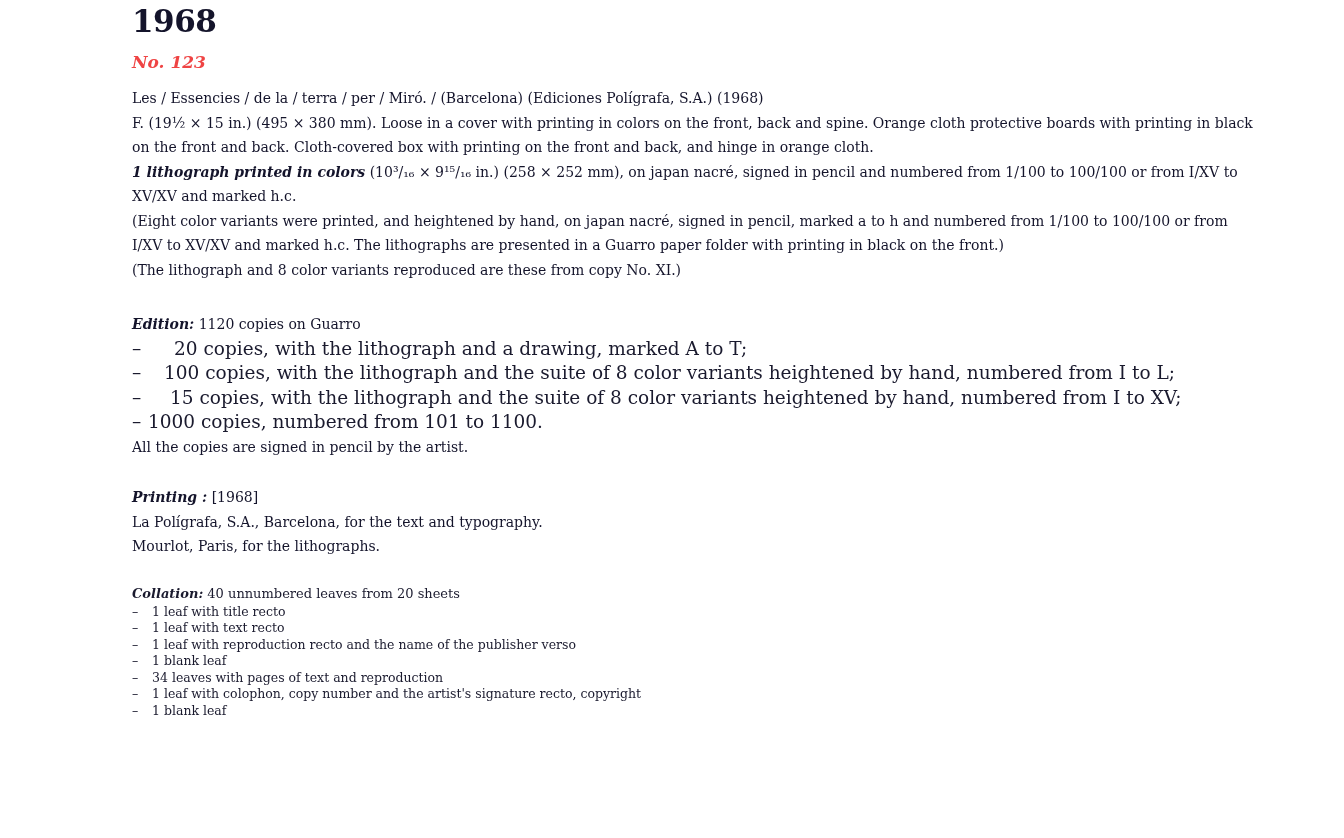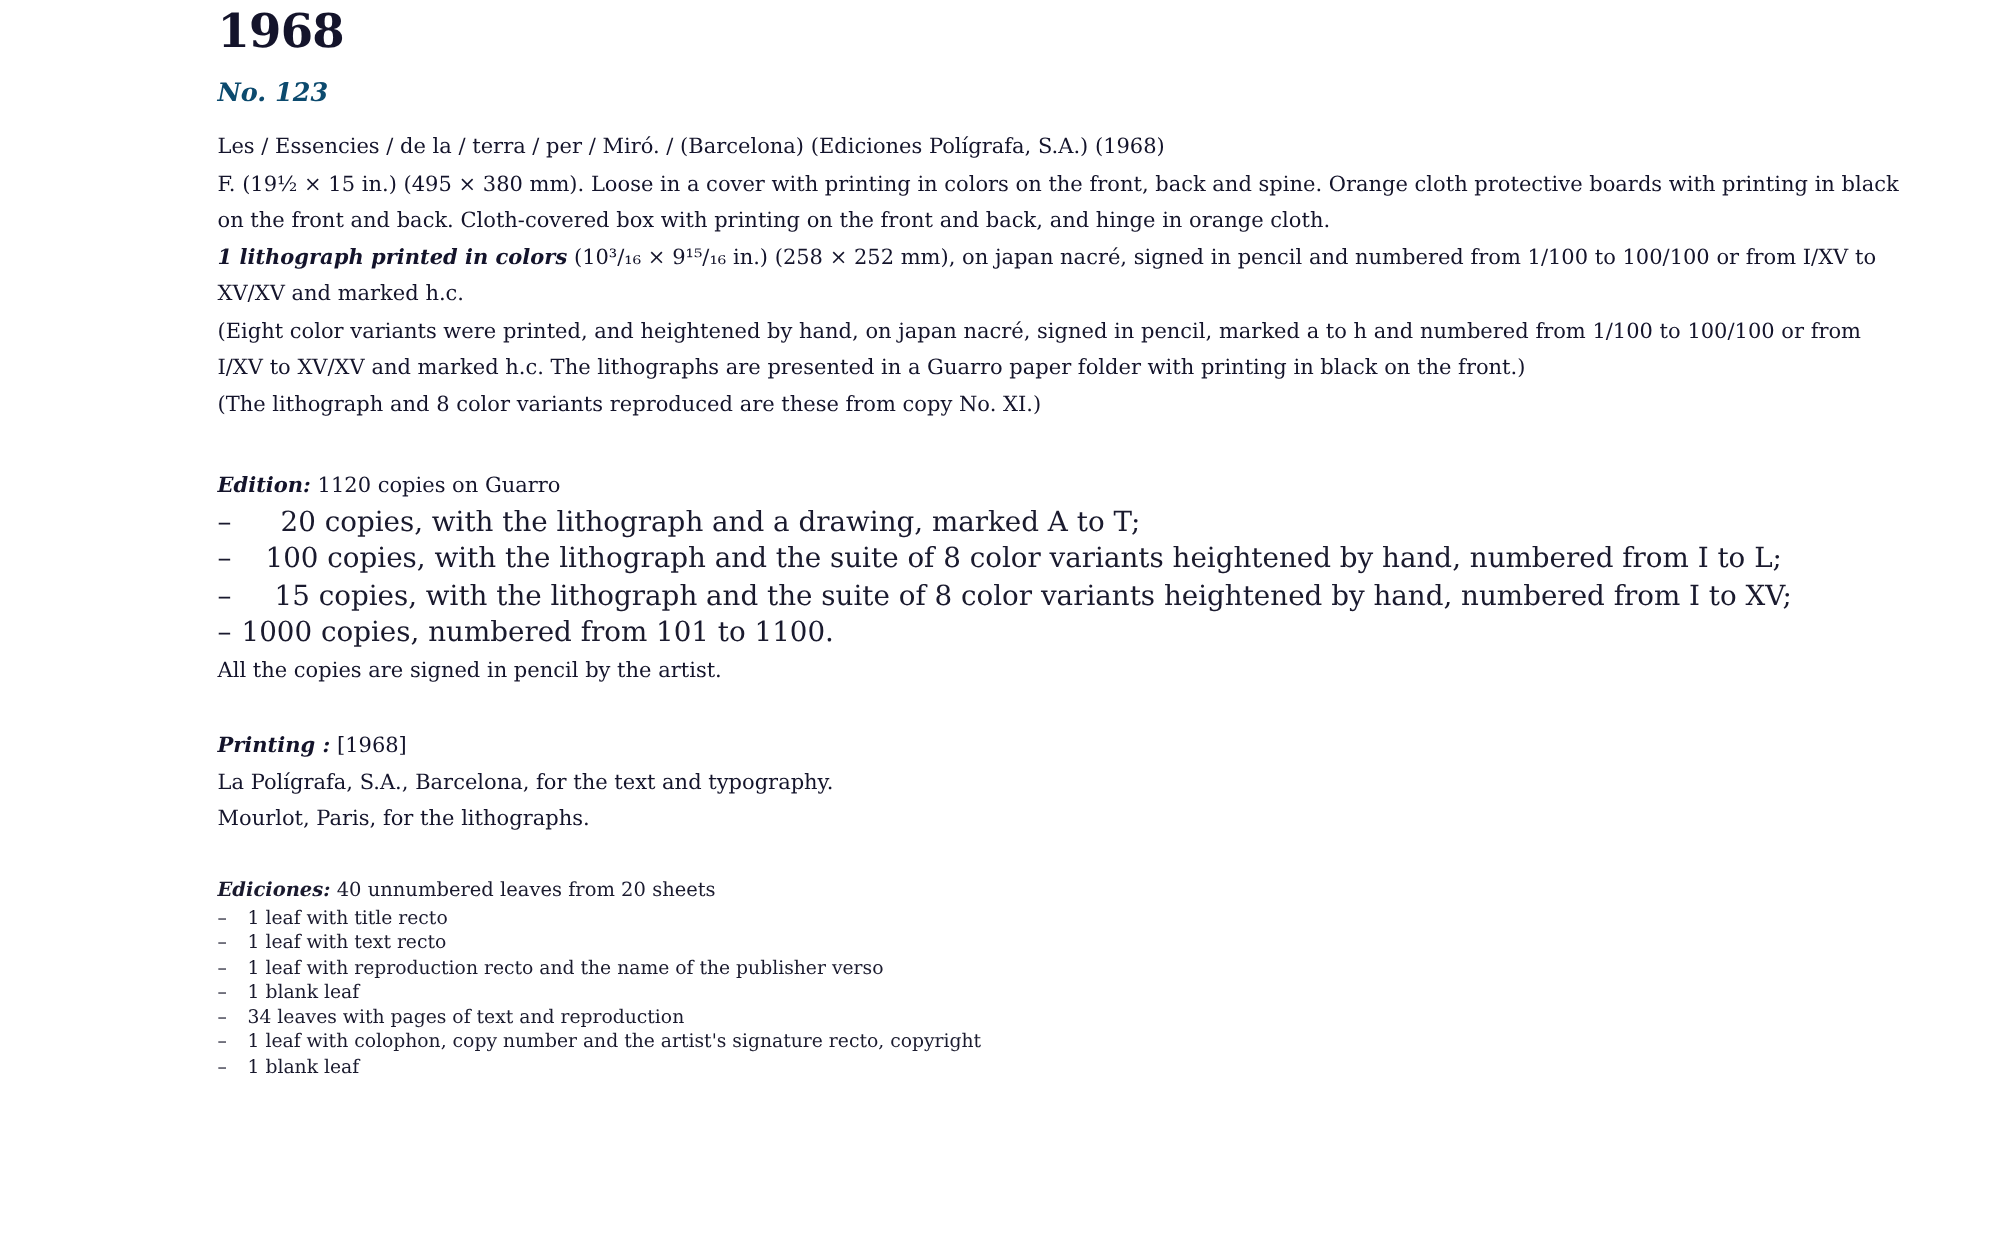--- a/index.html
+++ b/index.html
@@ -16,21 +16,21 @@
   }
   .page {
     position: relative;
     width: 1344px;
     height: 838px;
     box-sizing: border-box;
     padding: 0;
   }
   .content {
     position: absolute;
-    left: 145px;
+    left: 132px;
     top: 0;
     width: 1130px;
   }
 
   .year {
     font-family: "DejaVu Serif", serif;
     font-weight: bold;
     font-size: 31px;
     letter-spacing: -0.5px;
     margin: 4px 0 0 0;
@@ -38,21 +38,21 @@
     color: #14142b;
   }
 
   .catnum {
     font-family: "DejaVu Serif", serif;
     font-weight: bold;
     font-style: italic;
     font-size: 17px;
     margin: 14px 0 0 0;
     line-height: 20px;
-    color: #0c4a6e;
+    color: #ef4444;
   }
 
   .block {
     margin-top: 14px;
   }
 
   p {
     margin: 0;
     font-size: 14px;
     line-height: 24.5px;
@@ -170,21 +170,21 @@
       <p>All the copies are signed in pencil by the artist.</p>
     </div>
 
     <div class="block tight" style="margin-top:26px;">
       <p><span class="bolditalic">Printing :</span> <span>[1968]</span></p>
       <p>La Polígrafa, S.A., Barcelona, for the text and typography.</p>
       <p>Mourlot, Paris, for the lithographs.</p>
     </div>
 
     <div class="collation">
-      <div class="collation-head"><span class="lbl">Ediciones:</span> <span>40 unnumbered leaves from 20 sheets</span></div>
+      <div class="collation-head"><span class="lbl">Collation:</span> <span>40 unnumbered leaves from 20 sheets</span></div>
       <ul class="collation-list">
         <li>
             <span class="dash">–</span>
             <span class="txt">1 leaf with title recto</span>
           </li>
         <li>
             <span class="dash">–</span>
             <span class="txt">1 leaf with text recto</span>
           </li>
         <li>

